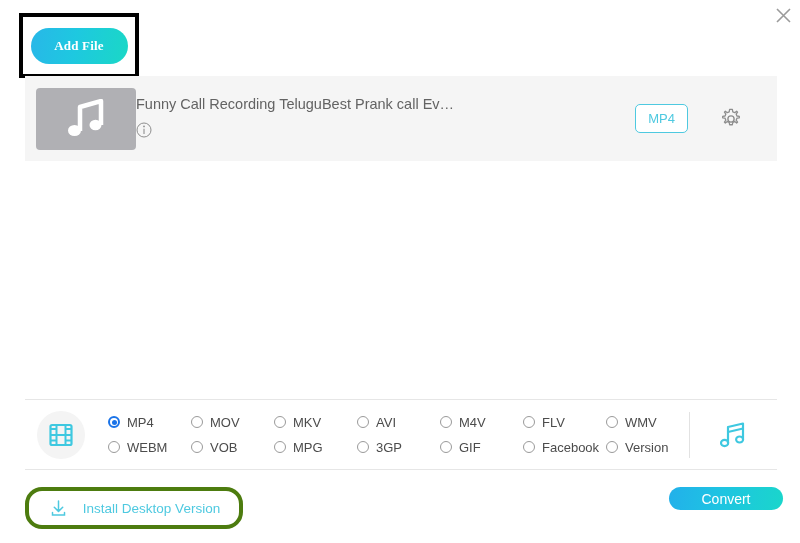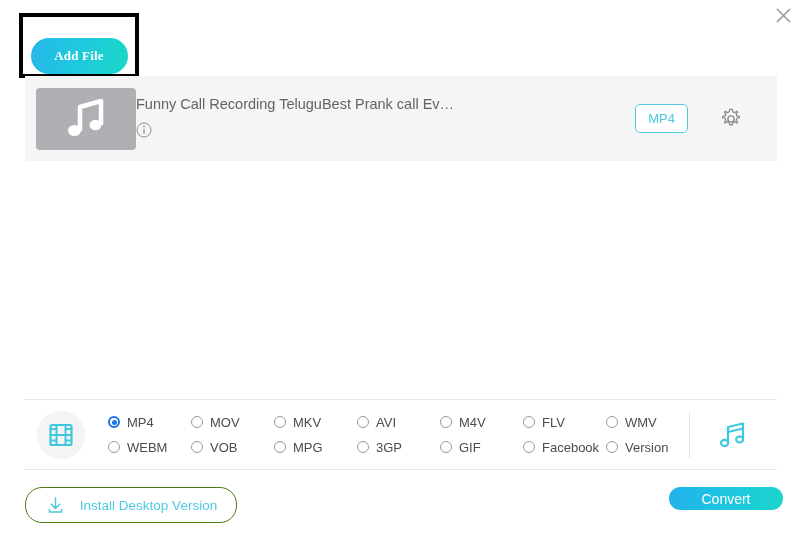--- a/index.html
+++ b/index.html
@@ -33,21 +33,21 @@
   
   .addfile-wrap {
     position: absolute;
     left: 19px;
     top: 13px;
     width: 120px;
     height: 65px;
     border: 4px solid #000000;
     box-sizing: border-box;
     display: flex;
-    align-items: flex-end;
+    align-items: center;
     justify-content: center;
     background: #ffffff;
   }
   .addfile-btn {
     width: 97px;
     height: 36px;
     border-radius: 18px;
     background: linear-gradient(100deg, #28b7e8 0%, #1ec8e0 45%, #1ad8c6 100%);
     color: #ffffff;
     font-size: 13px;
@@ -215,21 +215,21 @@
     justify-content: center;
   }
 
   
   .install-btn {
     position: absolute;
     left: 25px;
     top: 487px;
     width: 210px;
     height: 34px;
-    border: 1px solid #4d7c0f;
+    border: 4px solid #4d7c0f;
     border-radius: 17px;
     background: #ffffff;
     display: flex;
     align-items: center;
     justify-content: center;
     cursor: pointer;
     color: #4ec9e0;
     font-size: 13.5px;
   }
   .install-btn .dl-ico { margin-right: 14px; display: flex; }

